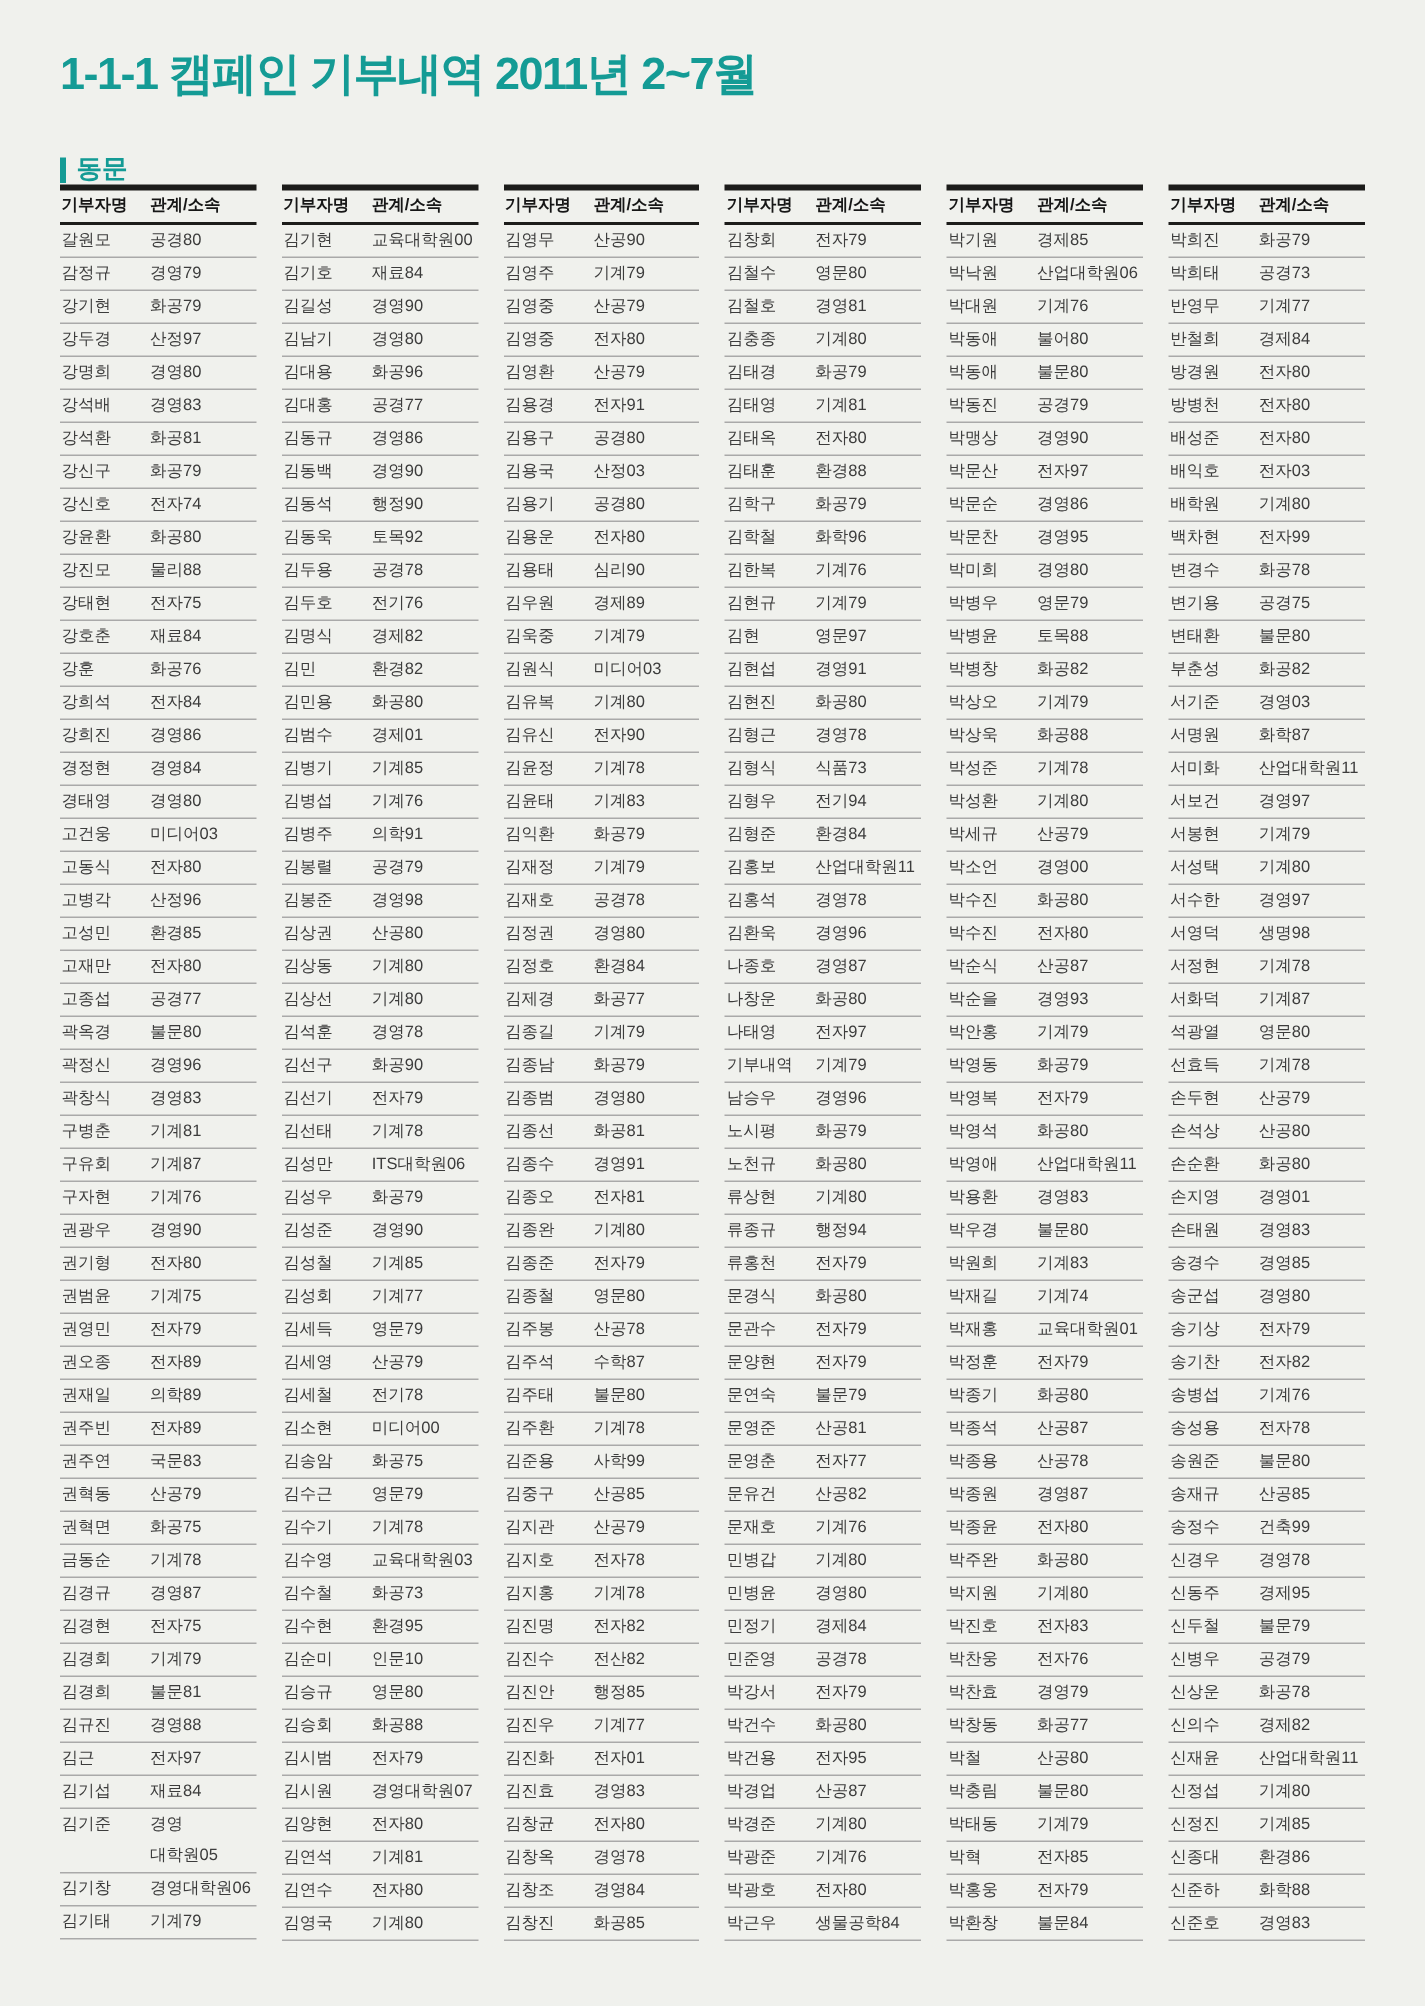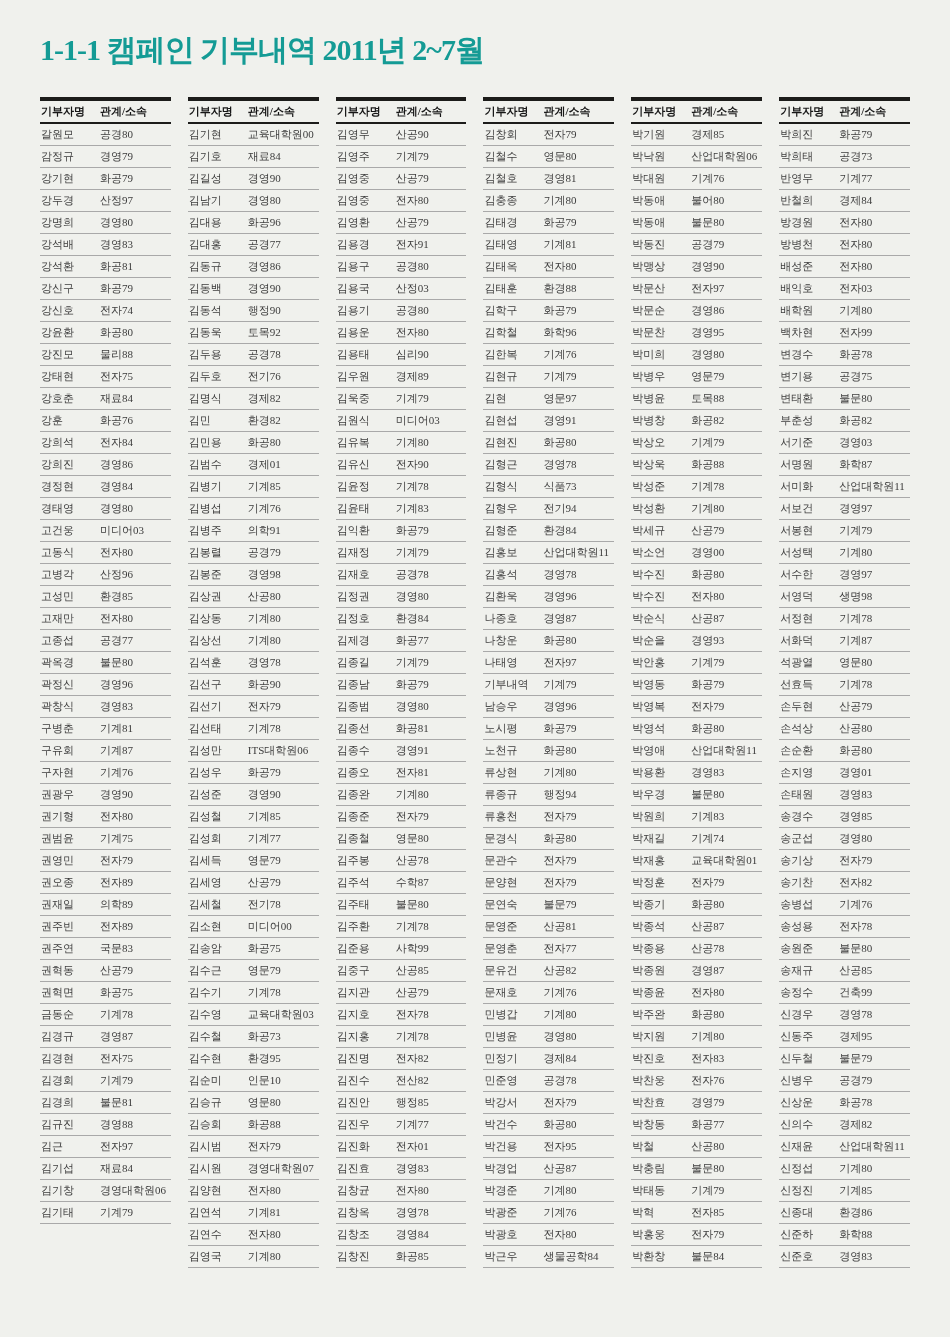--- a/index.html
+++ b/index.html
@@ -11,21 +11,21 @@
   }
   *{box-sizing:border-box;}
   html,body{margin:0;padding:0;}
   body{
     width:950px;height:1337px;
     background:var(--bg);
     color:var(--text);
     font-family:"Liberation Sans","DejaVu Sans",sans-serif;
     overflow:hidden;
   }
-  .page{padding:30px 40px 0 40px;font-family:Liberation Serif, serif;}
+  .page{padding:30px 40px 0 40px;}
   .page-title{
     margin:0;
     font-size:30px;
     font-weight:700;
     letter-spacing:-1px;
     color:var(--accent);
     line-height:40px;
   }
   .section-header{
     margin-top:33px;
@@ -38,21 +38,20 @@
   }
   .section-accent-bar{
     display:inline-block;
     width:4px;height:17px;
     background:var(--accent);
     margin-right:7px;
   }
   .tables{
     display:flex;
     gap:17px;
-    margin-top:27px;
   }
   .tcol{
     width:140px;
     border-top:4px solid var(--heavy);
   }
   .row{
     display:flex;
     align-items:flex-start;
     min-height:21px;
     line-height:21px;
@@ -75,20 +74,24 @@
     flex:1;
     white-space:pre-line;
   }
 </style>
 </head>
 <body>
 
 <div class="page">
   <h1 class="page-title">1-1-1 캠페인 기부내역 2011년 2~7월</h1>
 
+  <div class="section-header">
+    <span class="section-accent-bar"></span>
+    <span>동문</span>
+  </div>
 
   <div class="tables" id="donor-tables">
       <div class="tcol">
         <div class="row thead">
           <span class="cell-name">기부자명</span>
           <span class="cell-affil">관계/소속</span>
         </div>
         <div class="row">
           <span class="cell-name">갈원모</span>
           <span class="cell-affil">공경80</span>
@@ -275,20 +278,25 @@
         </div>
         <div class="row">
           <span class="cell-name">김근</span>
           <span class="cell-affil">전자97</span>
         </div>
         <div class="row">
           <span class="cell-name">김기섭</span>
           <span class="cell-affil">재료84</span>
         </div>
         <div class="row">
+          <span class="cell-name">김기준</span>
+          <span class="cell-affil">경영
+대학원05</span>
+        </div>
+        <div class="row">
           <span class="cell-name">김기창</span>
           <span class="cell-affil">경영대학원06</span>
         </div>
         <div class="row">
           <span class="cell-name">김기태</span>
           <span class="cell-affil">기계79</span>
         </div>
       </div>
       <div class="tcol">
         <div class="row thead">

